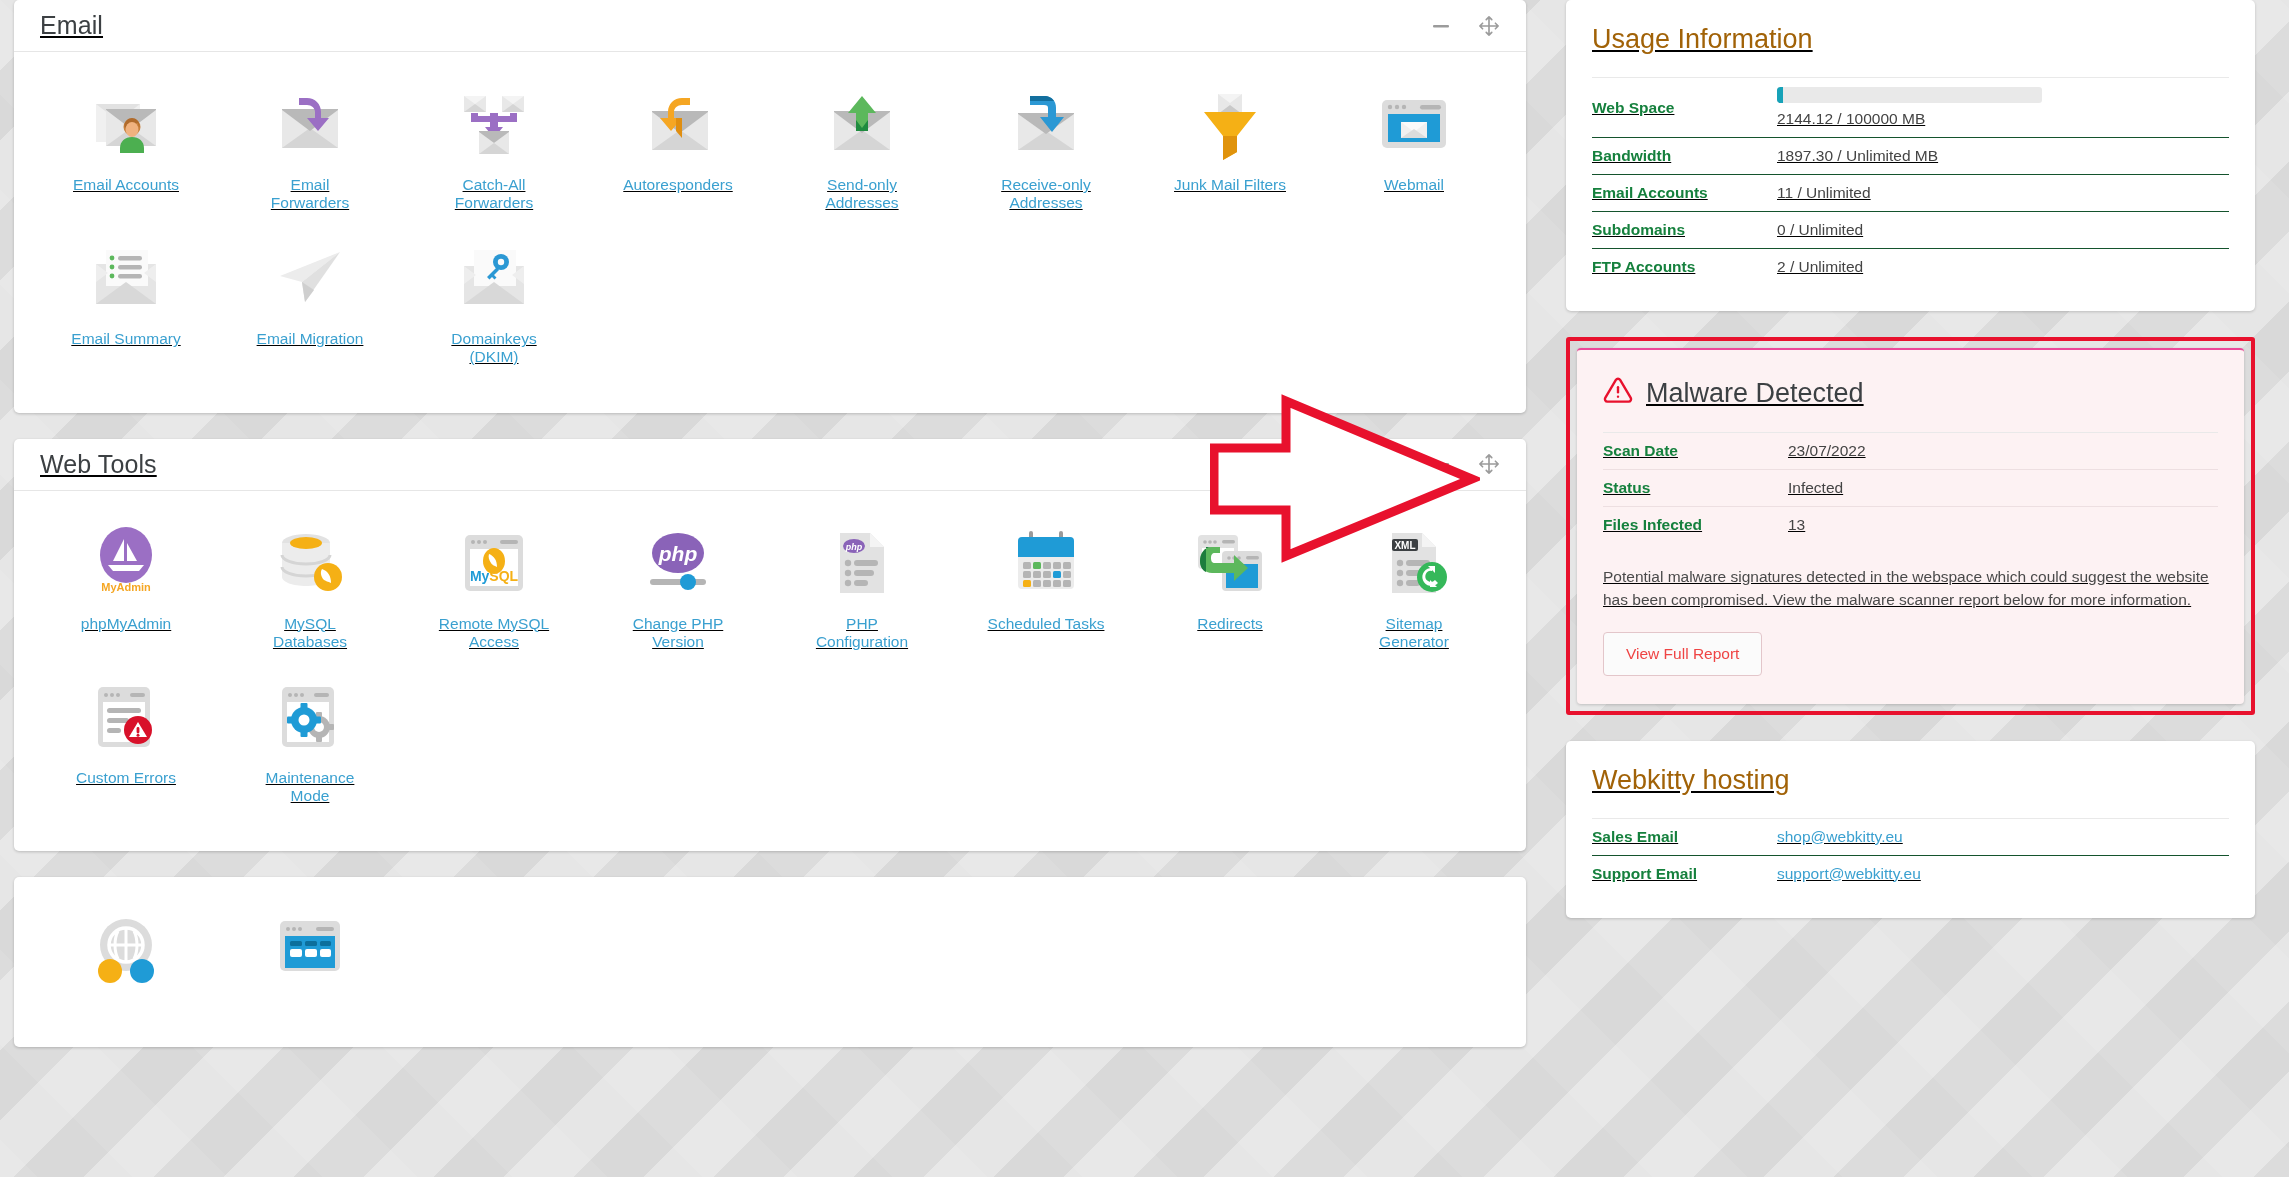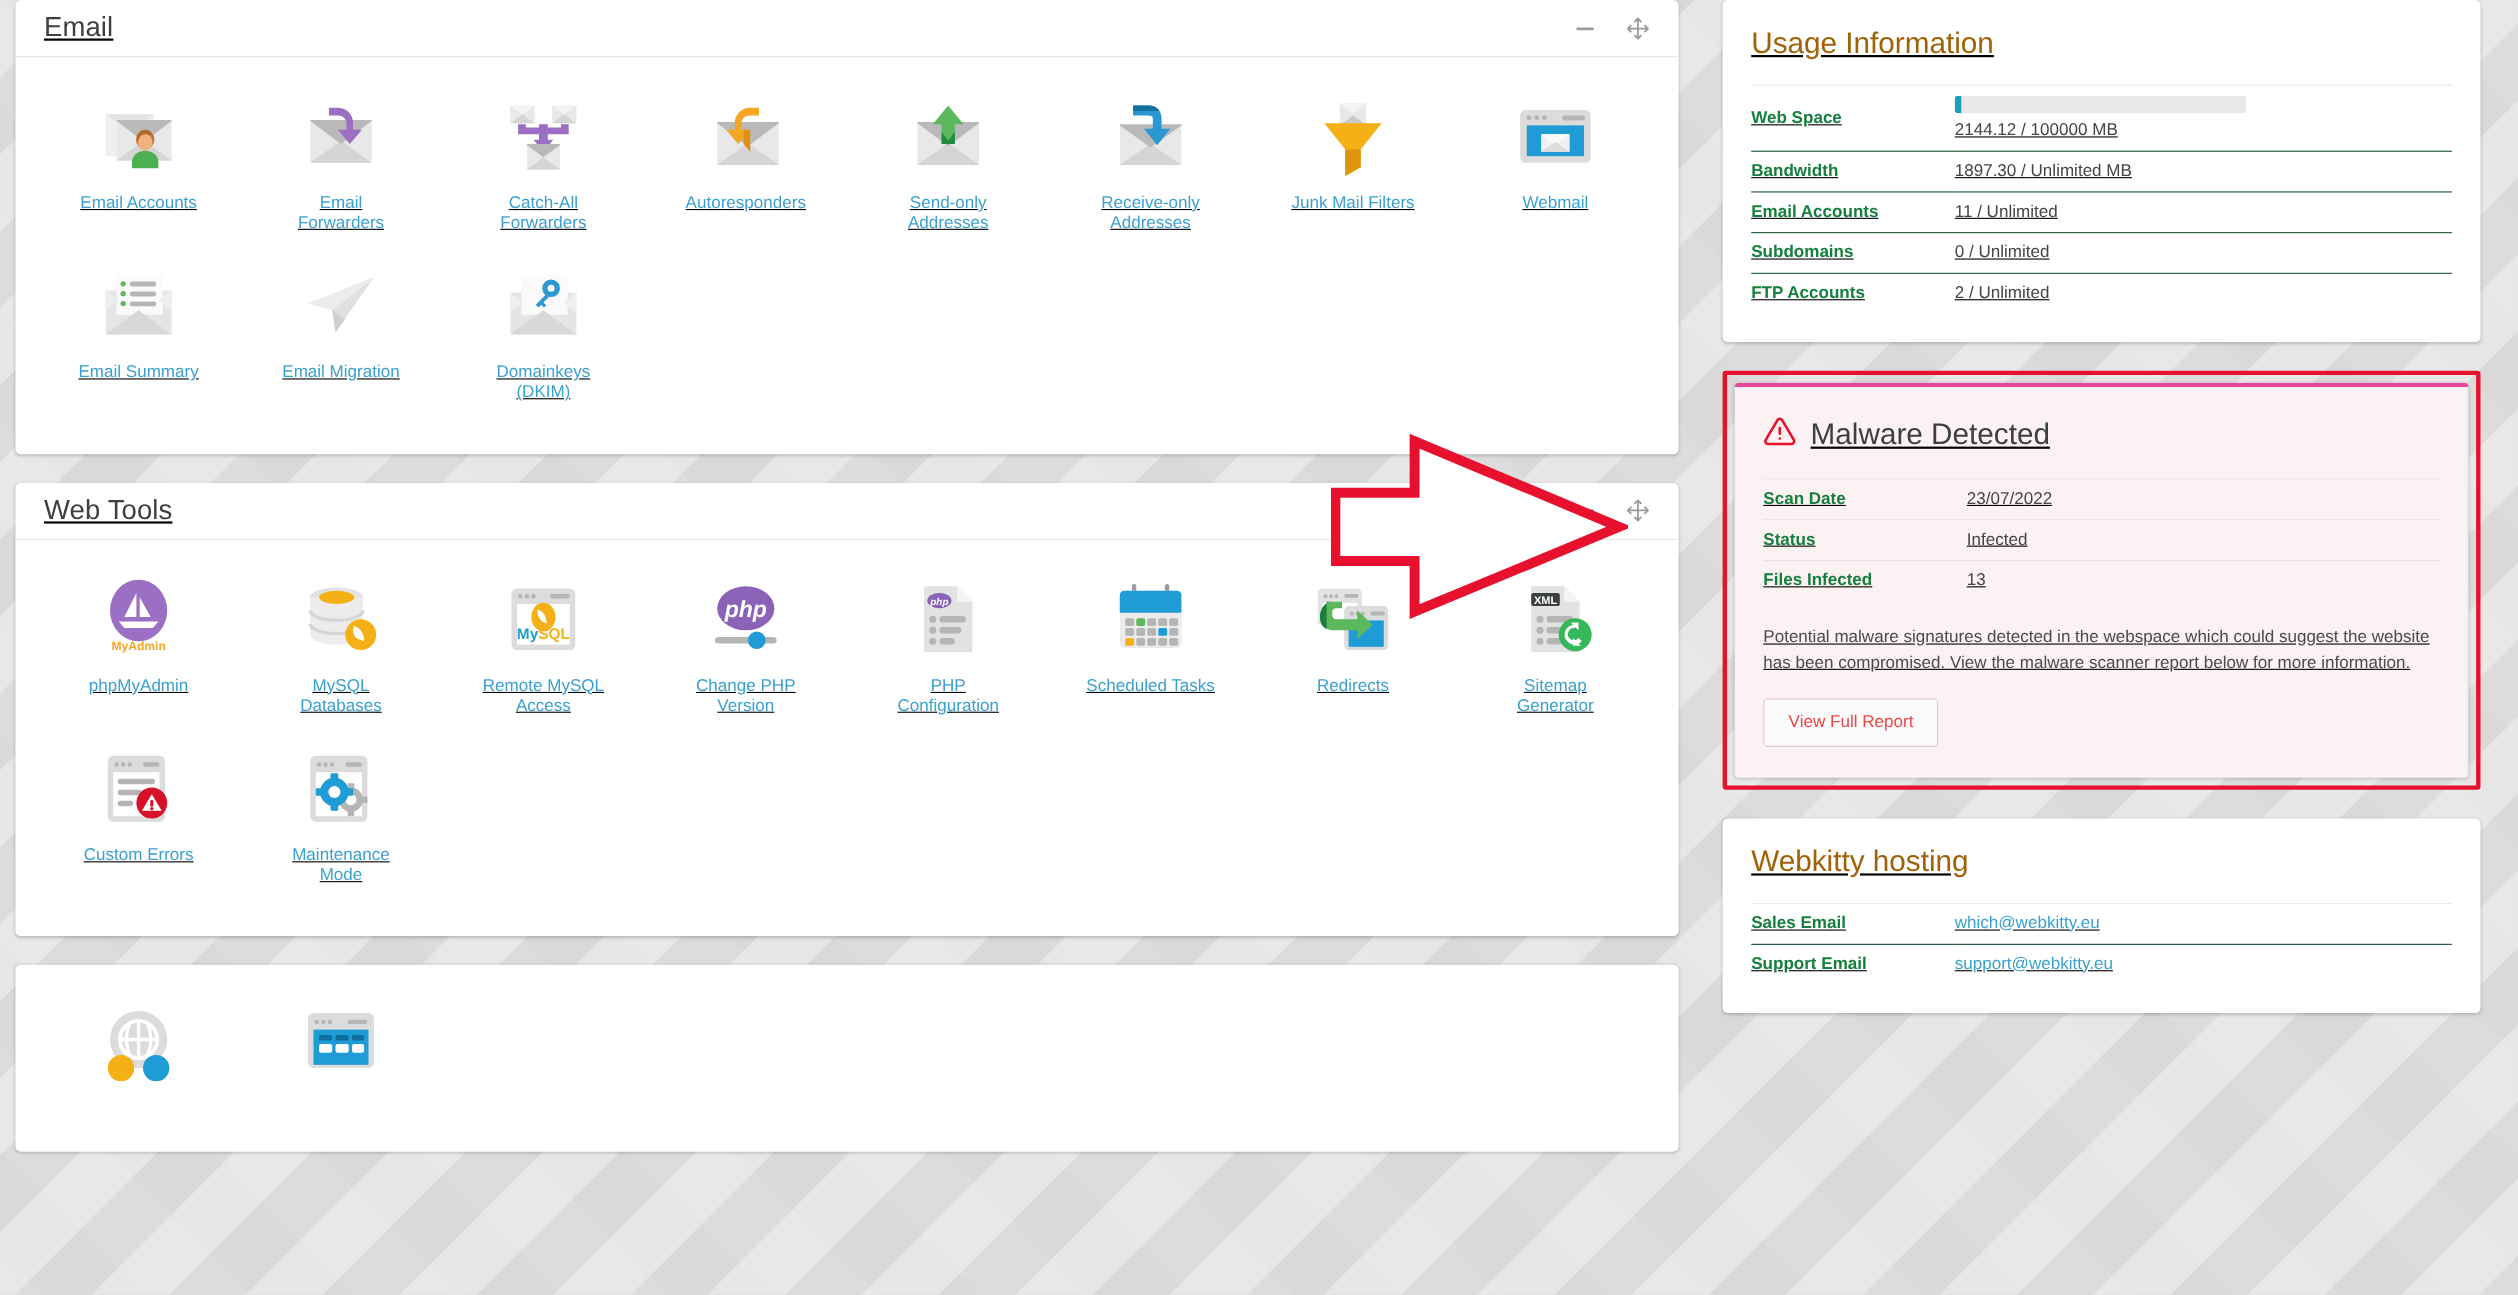--- a/index.html
+++ b/index.html
@@ -76,21 +76,21 @@
   .link { color: #3aa0d0; text-decoration: none; cursor: pointer; }
 
   .progress-wrap { width: 100%; }
   .progress { width: 265px; height: 16px; background: #e9e9e9; border-radius: 3px; overflow: hidden; margin-bottom: 7px; }
   .progress > i { display: block; height: 100%; background: #17a2b8; border-radius: 3px 0 0 3px; }
 
   
   .malware-outline { border: 4px solid #e8112d; border-radius: 3px; padding: 7px; margin-bottom: 26px; }
   .panel-danger {
     background: #fdf2f3;
-    border-top: 4px solid #ec4899;
+    border-top: 2px solid #ec4899;
     border-radius: 4px;
     box-shadow: 0 1px 3px rgba(0,0,0,.18);
     padding: 26px 26px 28px 26px;
   }
   .danger-head { display: flex; align-items: center; gap: 13px; margin-bottom: 22px; }
   .danger-title { font-size: 27px; color: #3c4043; font-weight: 400; }
   .danger-table tr { border-top: 1px solid #eddfe1; }
   .danger-desc { font-size: 15.5px; line-height: 1.5; color: #4a4a4a; margin: 22px 0 20px 0; }
   .btn-outline {
     background: #fbfbfb;
@@ -640,21 +640,21 @@
       </section>
     </div>
 
     <section class="panel">
       <h2 class="panel-title">Webkitty hosting</h2>
       <table class="kv-table">
         <tbody>
             <tr>
           <td class="k">Sales Email</td>
           <td class="v">
-            <a class="link">which@webkitty.eu</a>
+            <a class="link">shop@webkitty.eu</a>
           </td>
         </tr>
         <tr>
           <td class="k">Support Email</td>
           <td class="v">
             <a class="link">support@webkitty.eu</a>
           </td>
         </tr>
       </tbody>
         </table>

